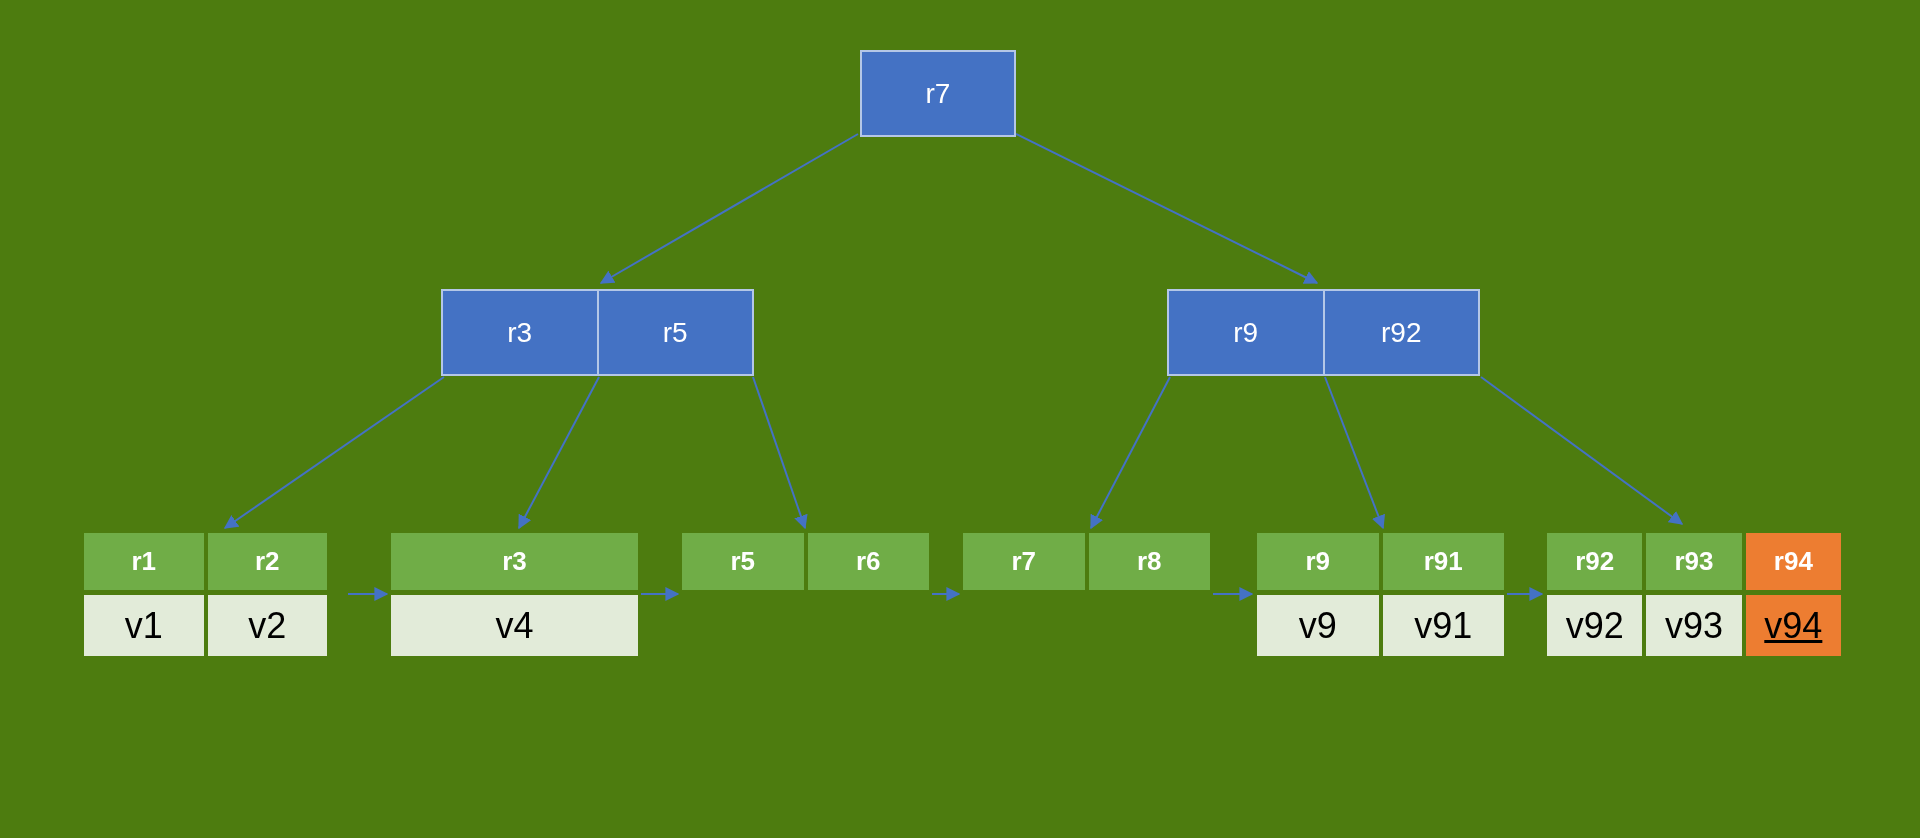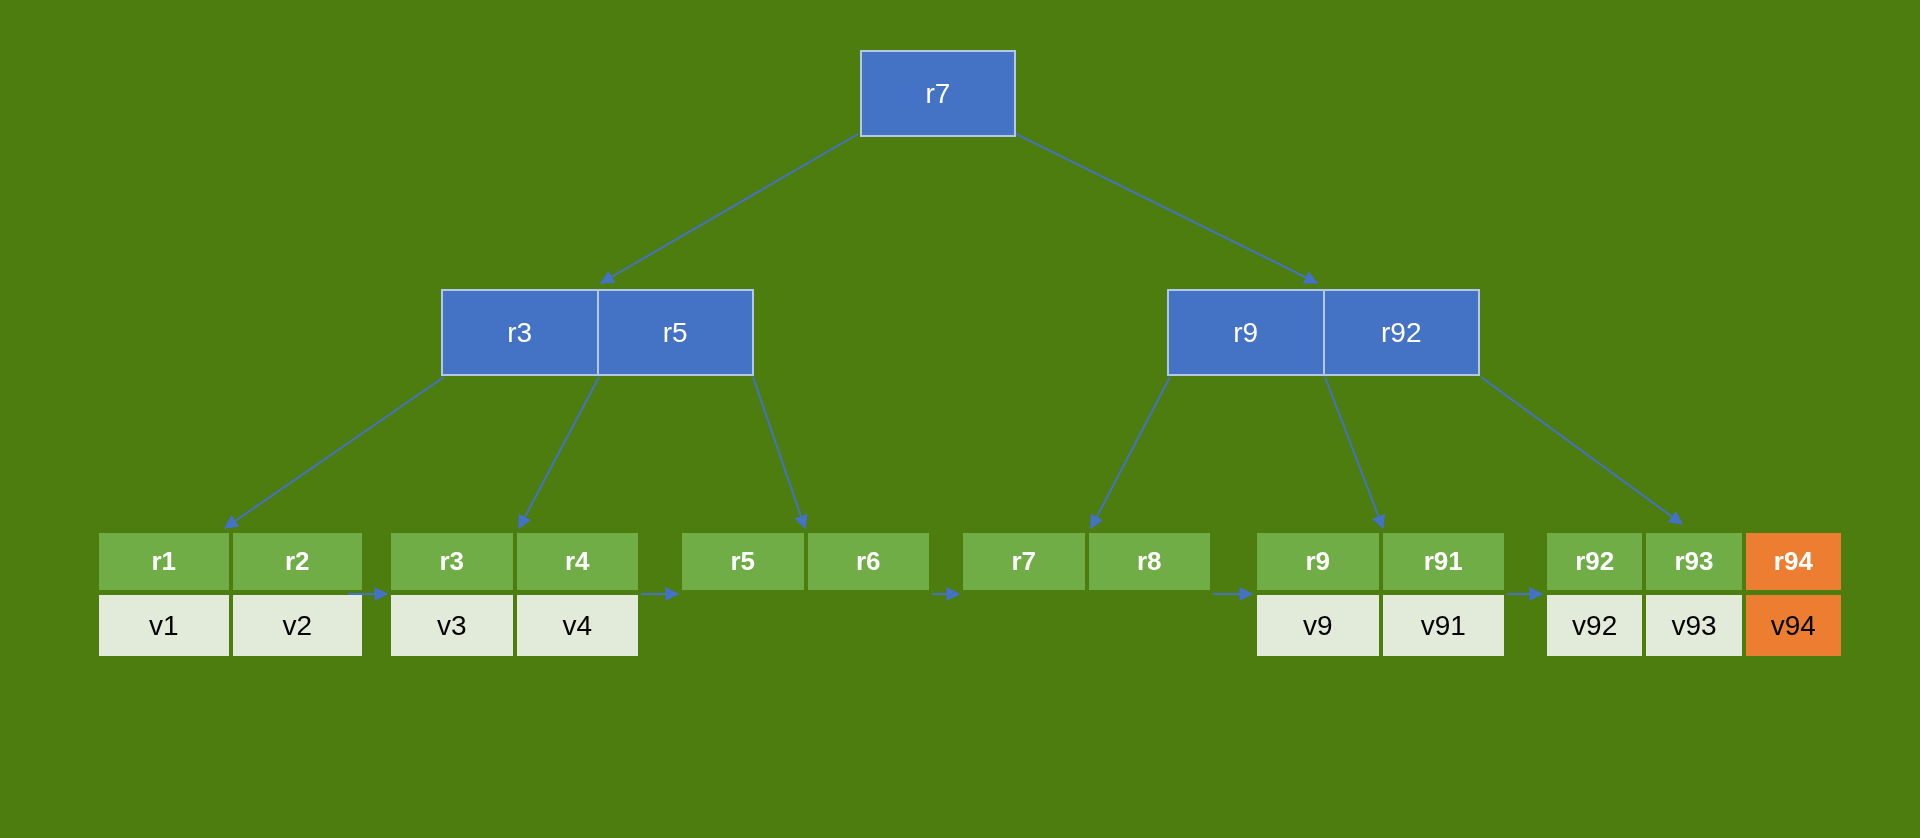--- a/index.html
+++ b/index.html
@@ -72,29 +72,30 @@
     font-size: 26px;
     font-weight: 700;
   }
   .value-cell {
     flex: 1;
     display: flex;
     align-items: center;
     justify-content: center;
     background: var(--leaf-value-bg, #E2EBD9);
     color: #000000;
-    font-size: 28px;
+    font-size: 36px;
     font-weight: 400;
   }
   .key-cell.highlight {
     background: var(--highlight-orange, #ED7D31);
   }
   .value-cell.highlight {
     background: var(--highlight-orange, #ED7D31);
     color: #000000;
+    text-decoration: underline;
   }
 </style>
 </head>
 <body>
 
 <div class="canvas">
 
   <svg class="arrows" viewBox="0 0 1920 838">
     <defs>
       <marker id="arrow" viewBox="0 0 10 10" refX="9" refY="5" markerWidth="7" markerHeight="7" orient="auto-start-reverse">
@@ -123,38 +124,36 @@
   <div class="node blue-node" style="left:441px; top:289px; width:313px; height:87px;">
     <div class="blue-cell">r3</div>
     <div class="blue-cell">r5</div>
   </div>
 
   <div class="node blue-node" style="left:1167px; top:289px; width:313px; height:87px;">
     <div class="blue-cell">r9</div>
     <div class="blue-cell">r92</div>
   </div>
 
-  <div class="leaf" style="left:99px; top:533px; width:263px;">
+  <div class="leaf" style="left:84px; top:533px; width:243px;">
     <div class="key-row">
       <div class="key-cell">r1</div>
       <div class="key-cell">r2</div>
     </div>
     <div class="value-row">
       <div class="value-cell">v1</div>
       <div class="value-cell">v2</div>
     </div>
   </div>
 
   <div class="leaf" style="left:391px; top:533px; width:247px;">
     <div class="key-row">
       <div class="key-cell">r3</div>
-      <div class="key-cell">r4</div>
     </div>
     <div class="value-row">
-      <div class="value-cell">v3</div>
       <div class="value-cell">v4</div>
     </div>
   </div>
 
   <div class="leaf" style="left:682px; top:533px; width:247px;">
     <div class="key-row">
       <div class="key-cell">r5</div>
       <div class="key-cell">r6</div>
     </div>
   </div>

